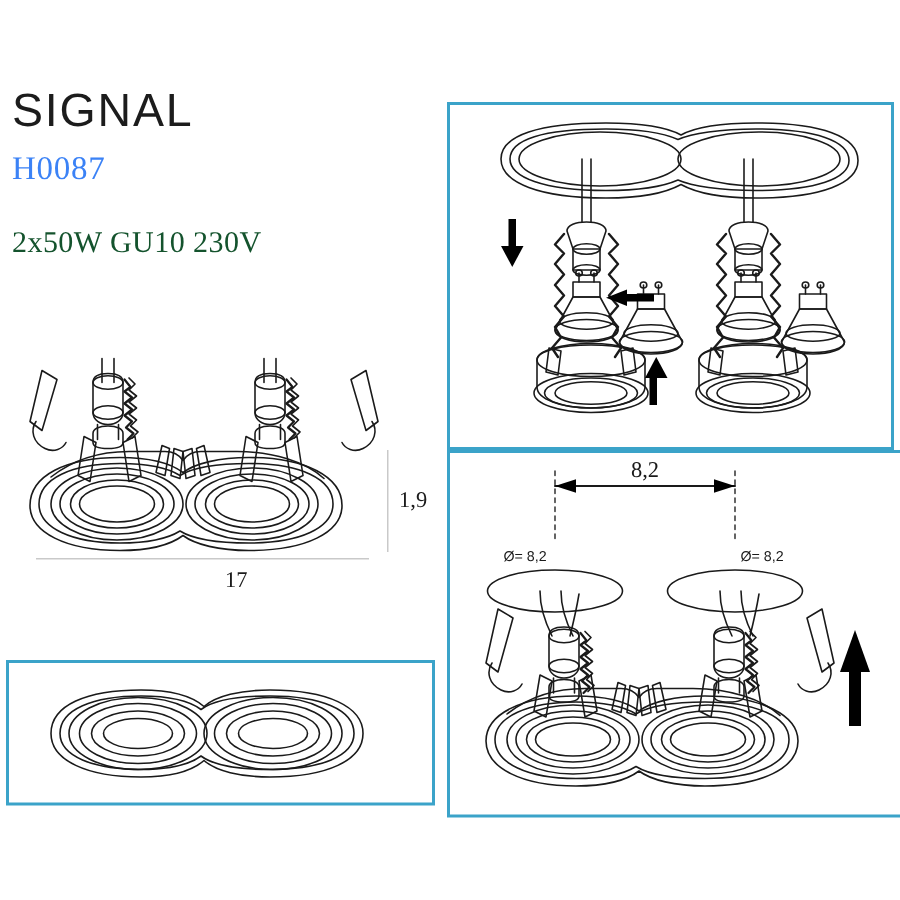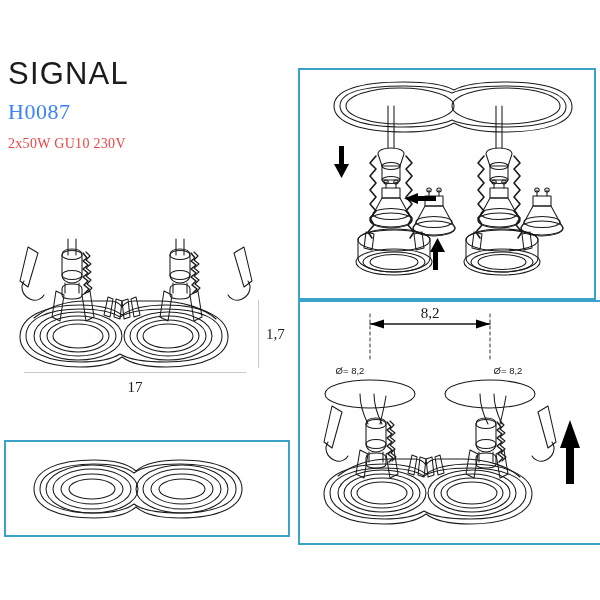--- a/index.html
+++ b/index.html
@@ -20,22 +20,22 @@
     color:#1c1c1c;line-height:1;
     font-weight:400;
   }
   .prod-code{
     font-family:"Liberation Serif",serif;
     font-size:22px;line-height:1;
     margin-top:12px;letter-spacing:.5px;
   }
   .prod-spec{
     font-family:"Liberation Serif",serif;
-    font-size:14px;line-height:1;
-    margin-top:14px;color:#ef4444;letter-spacing:.3px;
+    font-size:20px;line-height:1;
+    margin-top:29px;color:#14532d;letter-spacing:.3px;
   }
 
   
   .panel{position:absolute;background:#fff;box-sizing:border-box;}
   .panel-tr{left:298px;top:68px;width:298px;height:232px;border:2px solid #3ba3c9;}
   .panel-br{left:298px;top:300px;width:330px;height:245px;border:2px solid #3ba3c9;}
   .panel-bl{left:4px;top:440px;width:286px;height:97px;border:2px solid #3ba3c9;}
 
   
   .draw{position:absolute;}
@@ -43,21 +43,21 @@
 
   svg{display:block;overflow:visible;}
 
   
   .dim-h-line{
     position:absolute;left:24px;top:372px;width:222px;height:1px;
     background:#c9c9c9;
   }
   .dim-h-label{
     position:absolute;left:105px;top:379px;width:60px;
-    text-align:center;font-family:"Liberation Serif",serif;
+    text-align:right;font-family:"Liberation Serif",serif;
     font-size:15px;color:#1c1c1c;
   }
   .dim-v-line{
     position:absolute;left:258px;top:300px;width:1px;height:68px;
     background:#c9c9c9;
   }
   .dim-v-label{
     position:absolute;left:266px;top:326px;
     font-family:"Liberation Serif",serif;font-size:15px;color:#1c1c1c;
   }
@@ -123,21 +123,21 @@
   <path d="M24 22 L16 56 L24 62 L34 28 Z"></path>
   <path d="M20 56 C16 62 18 70 26 74 C32 77 38 74 40 70"></path>
   <path d="M240 22 L248 56 L240 62 L230 28 Z"></path>
   <path d="M244 56 C248 62 246 70 238 74 C232 77 226 74 224 70"></path>
 </svg>
 </div>
 
 <div class="dim-h-line"></div>
 <div class="dim-h-label">17</div>
 <div class="dim-v-line"></div>
-<div class="dim-v-label">1,7</div>
+<div class="dim-v-label">1,9</div>
 
 <div class="panel panel-tr" style="border-color: rgb(59, 163, 201);">
 <svg width="294" height="228" viewBox="0 0 294 228" fill="none" stroke="#1a1a1a" stroke-width="1.05" stroke-linejoin="round" stroke-linecap="round">
 
   <path d="M34 36 C34 20 60 12 104 12 C128 12 145 15 154 20 C163 15 180 12 204 12 C248 12 272 21 272 37 C272 52 248 62 204 62 C180 62 163 58 154 53 C145 58 128 62 104 62 C60 62 34 52 34 36 Z"></path>
   <path d="M40 36 C40 23 62 16 104 16 C127 16 143 19 152 23 C161 19 180 16 204 16 C244 16 266 24 266 37 C266 49 244 57 204 57 C180 57 161 54 152 50 C143 54 127 57 104 57 C62 57 40 48 40 36 Z"></path>
   <ellipse cx="100" cy="36" rx="54" ry="18"></ellipse>
   <ellipse cx="206" cy="36" rx="54" ry="18"></ellipse>
 
   <path d="M88 36 L88 78 M94 36 L94 78"></path>

